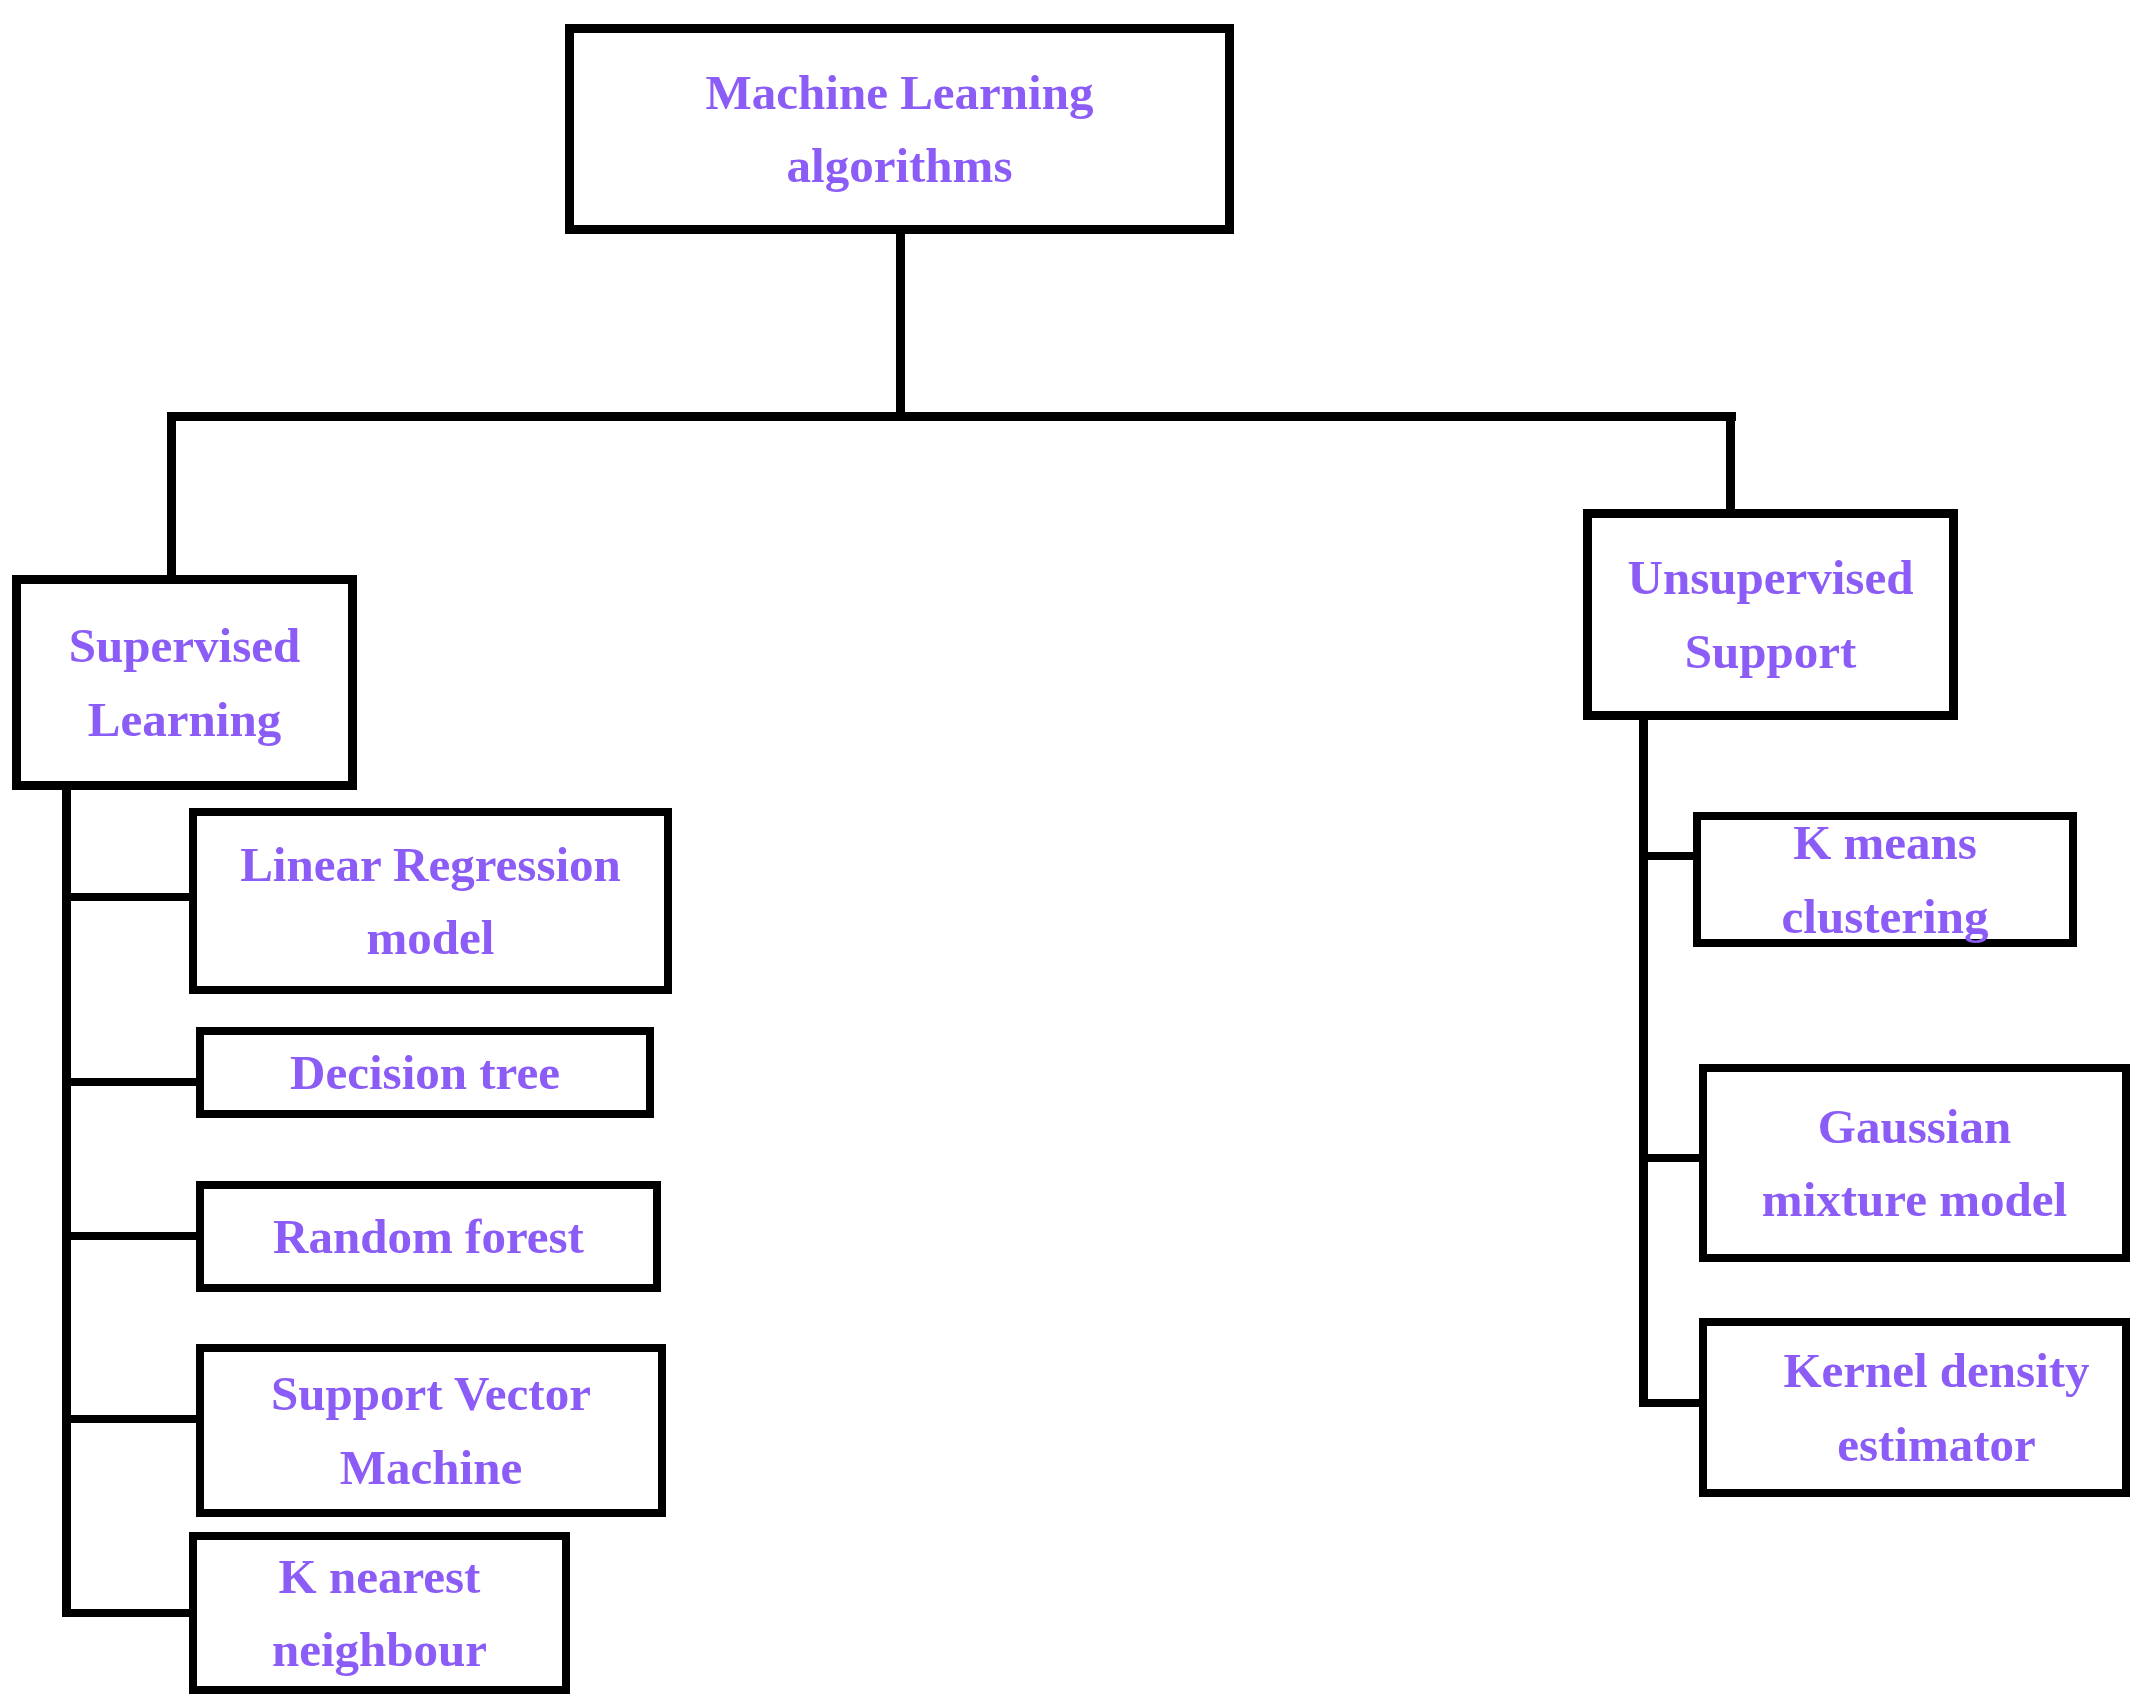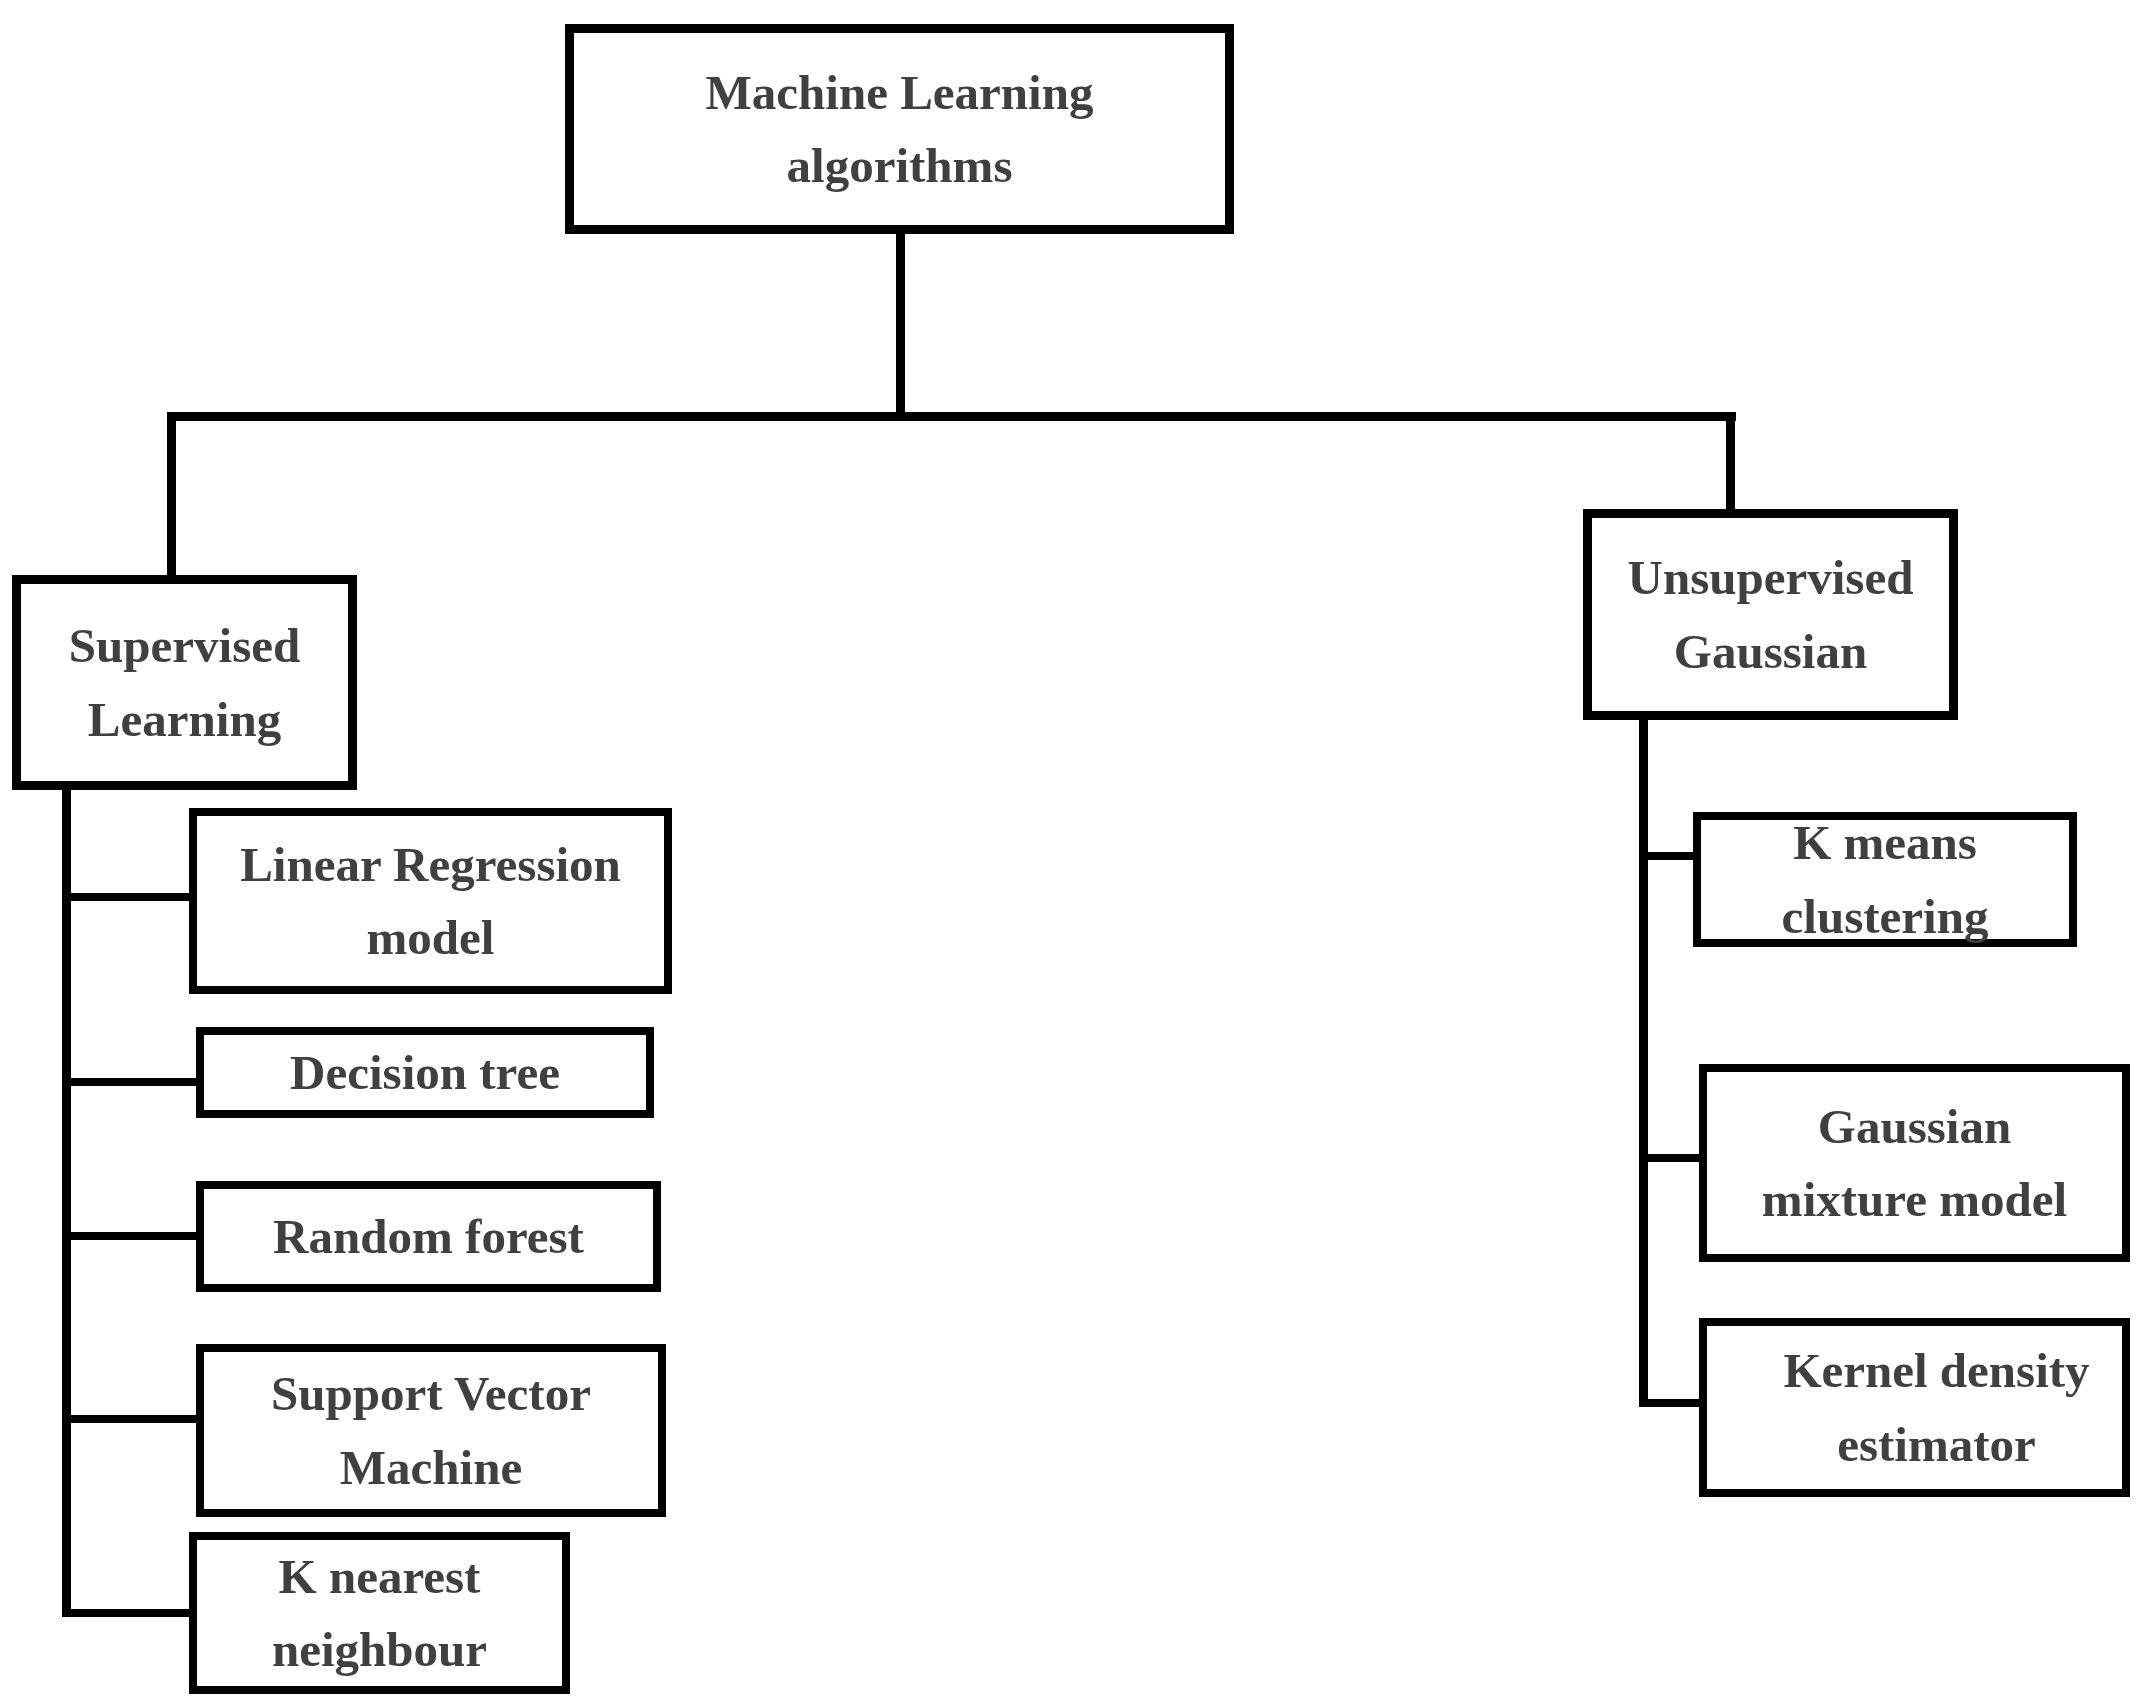--- a/index.html
+++ b/index.html
@@ -22,21 +22,21 @@
     border: 8.3px solid #000000;
     background: #ffffff;
     display: flex;
     align-items: center;
     justify-content: center;
     text-align: center;
     font-family: "Liberation Serif", "DejaVu Serif", serif;
     font-weight: bold;
     font-size: 49px;
     line-height: 1.5;
-    color: #404040;
+    color: #8b5cf6;
     white-space: pre-line;
   }
   .node--thick { border-width: 9px; }
   .line {
     position: absolute;
     background: #000000;
   }
 </style>
 </head>
 <body>
@@ -65,21 +65,21 @@
 algorithms</span>
   </div>
 
   <div class="node node--thick" style="left:12px; top:575px; width:345px; height:215px;">
     <span>Supervised
 Learning</span>
   </div>
 
   <div class="node node--thick" style="left:1583px; top:509px; width:375px; height:211px;">
     <span>Unsupervised
-Gaussian</span>
+Support</span>
   </div>
 
   <div class="node" style="left:189px; top:808px; width:483px; height:186px;">
     <span>Linear Regression
 model</span>
   </div>
 
   <div class="node" style="left:196px; top:1027px; width:458px; height:91px;">
     <span>Decision tree</span>
   </div>

